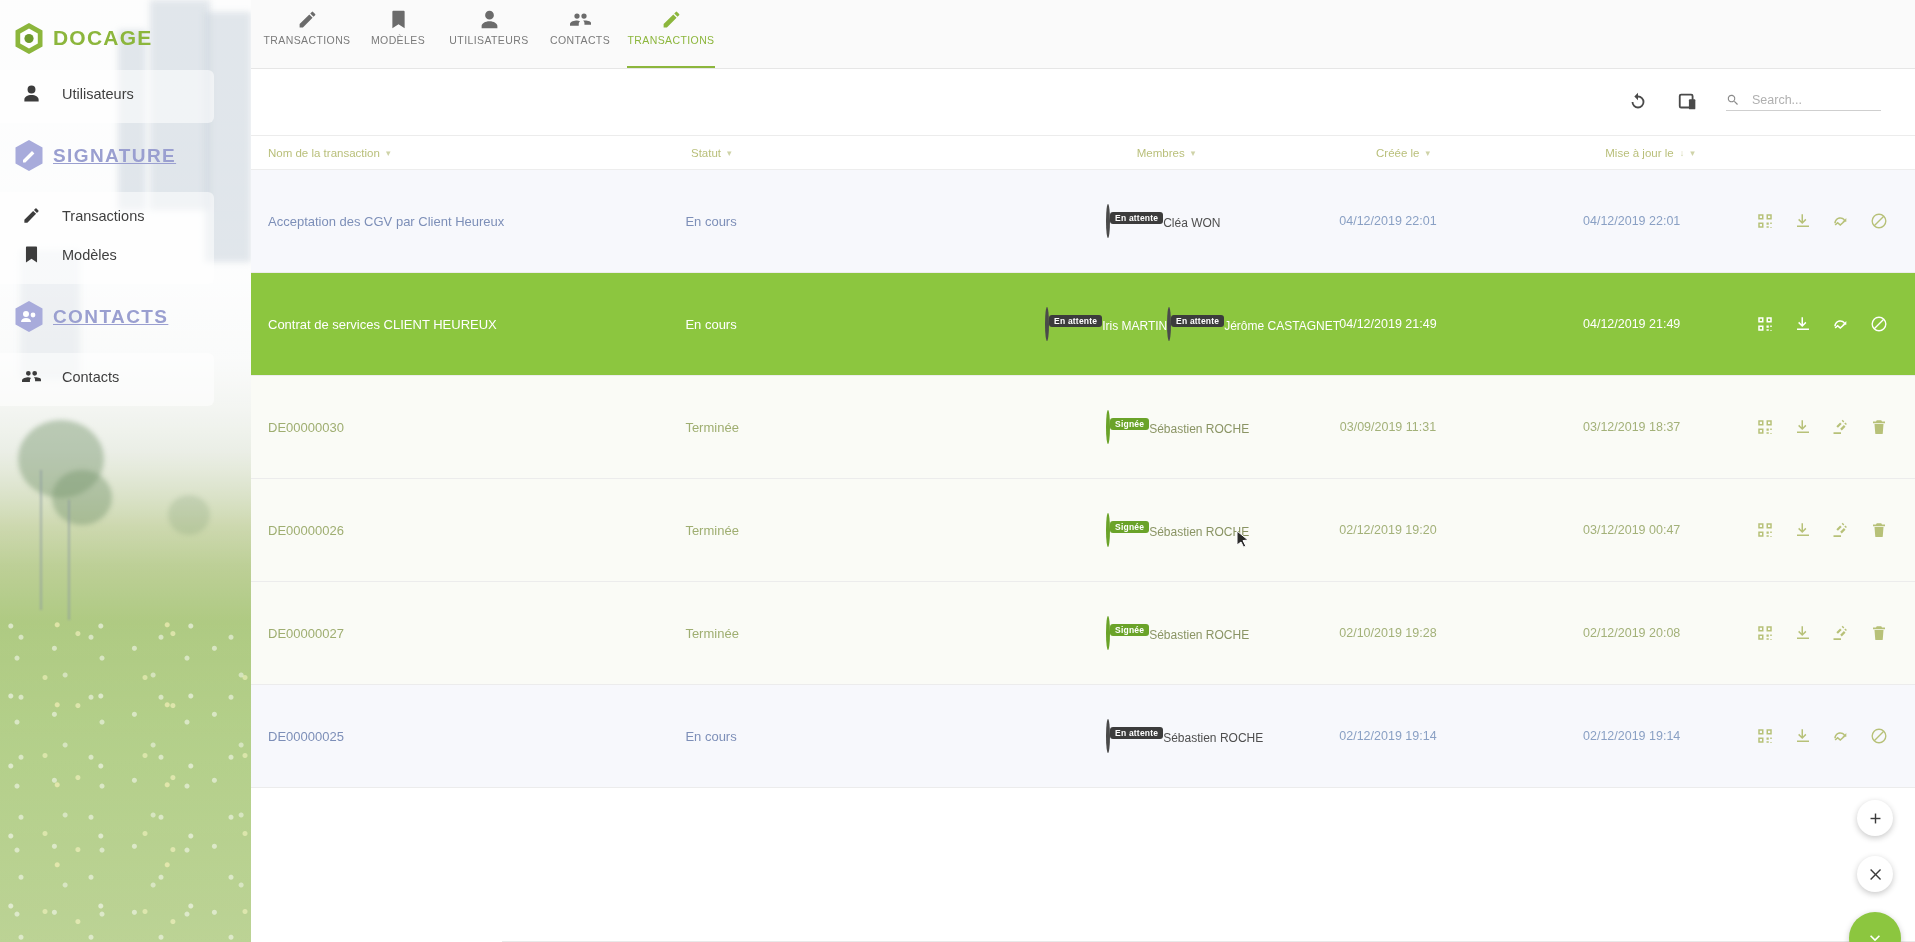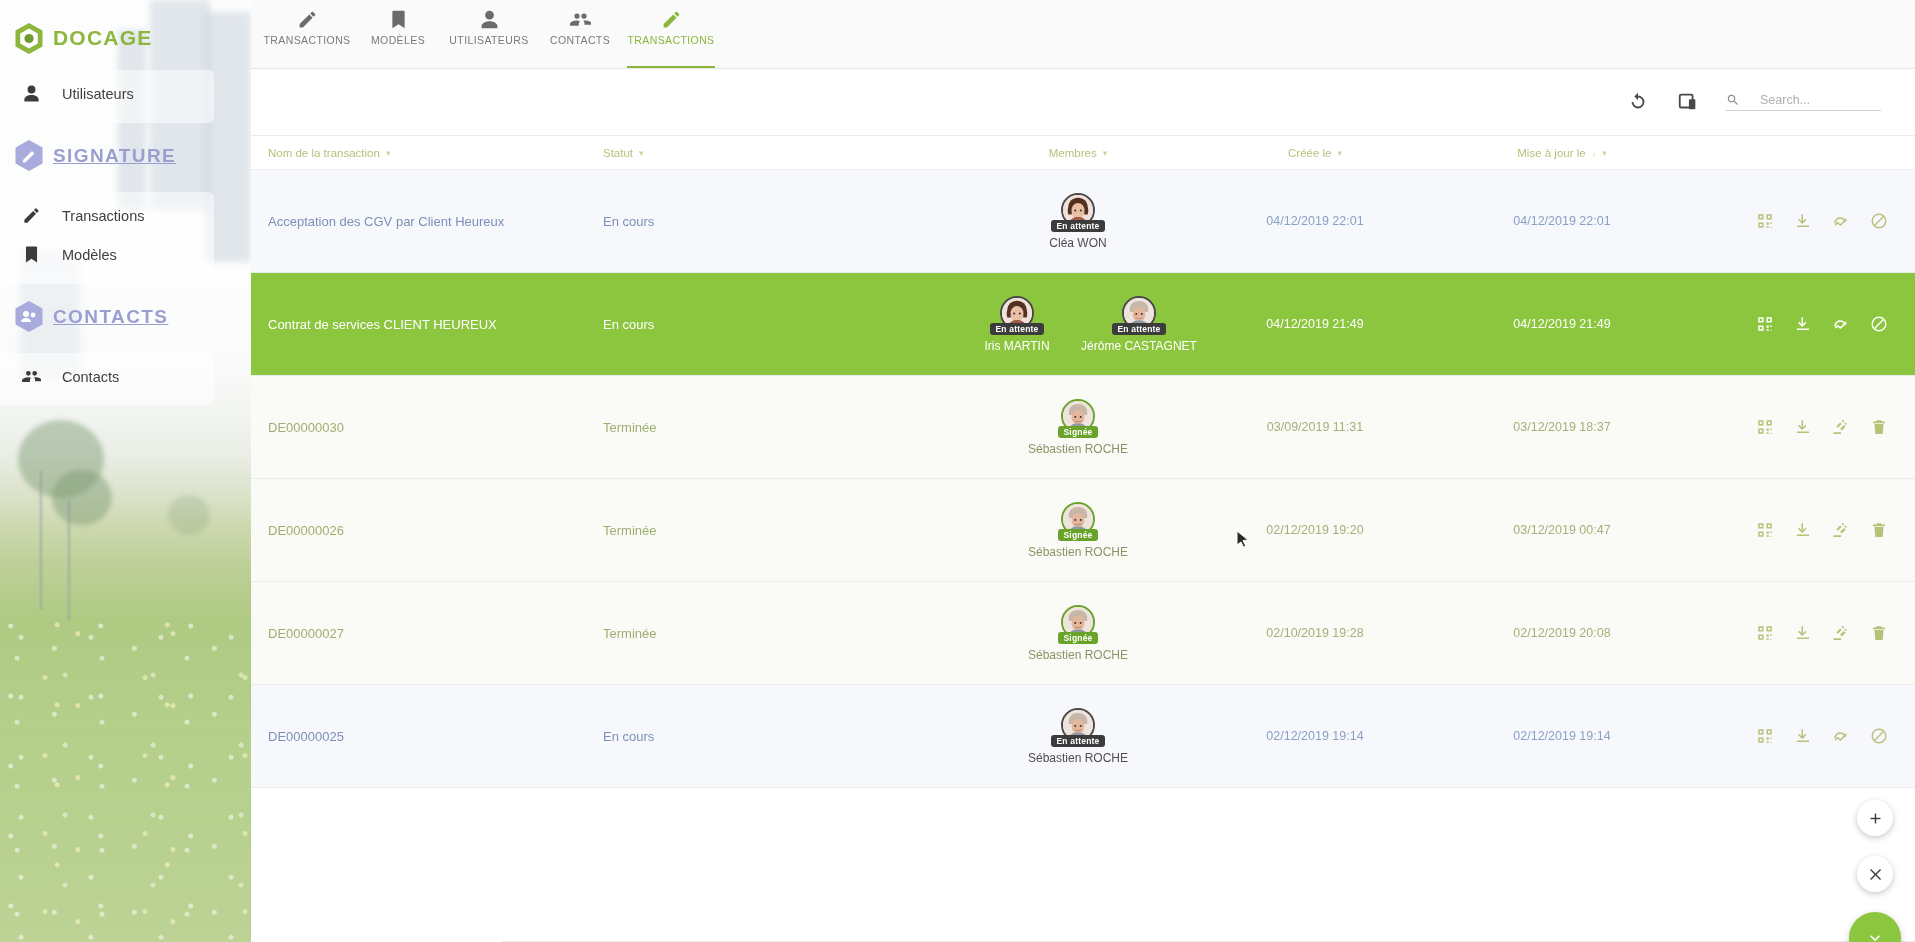--- a/index.html
+++ b/index.html
@@ -104,39 +104,39 @@
   }
   .tab.w-wide { width: 100px; }
 
   .toolbar {
     height: 66px; display: flex; align-items: center; justify-content: flex-end;
     padding-right: 34px; gap: 26px; background: #fff;
   }
   .tb-ico { cursor: pointer; display:flex; align-items:center; justify-content:center; width: 24px; height: 24px;}
   .tb-ico svg { width: 22px; height: 22px; fill: #4a4a4a; }
   .search-box {
-    display: flex; align-items: center; gap: 20px;
+    display: flex; align-items: center; gap: 12px;
     width: 155px; border-bottom: 1px solid #cfcfcf; padding-bottom: 3px;
   }
   .search-box svg { width: 14px; height: 14px; fill: #8a8a8a; flex: 0 0 14px; }
   .search-box input {
     border: 0; outline: 0; background: transparent;
     font-family: "Liberation Sans", sans-serif; font-size: 12.5px; color: #555; width: 100%;
   }
   .search-box input::placeholder { color: #b0b0b0; }
 
   
   .table { border-top: 1px solid #ececec; }
   .thead {
     display: flex; align-items: center; height: 34px;
     font-size: 11.5px; color: #b9bf7a; border-bottom: 1px solid #ededed;
   }
   .th { display: flex; align-items: center; gap: 6px; }
   .th .caret { font-size: 9px; color: #cfd3a8; }
-  .c-name { width: 352px; padding-left: 17px; }
+  .c-name { width: 440px; padding-left: 17px; }
   .c-stat { width: 360px; }
   .c-memb { width: 230px; justify-content: center; }
   .c-crea { width: 244px; justify-content: center; }
   .c-maj  { width: 250px; justify-content: center; }
   .c-act  { flex: 1 1 auto; }
 
   .row {
     display: flex; align-items: center; min-height: 103px;
     border-bottom: 1px solid #ececec; position: relative;
   }
@@ -150,21 +150,21 @@
   .row.alt-green .cell.c-name,
   .row.alt-green .cell.c-stat { color: #9fae71; }
   .row.selected .cell.c-name,
   .row.selected .cell.c-stat { color: #ffffff; }
 
   .date { font-size: 12.5px; color: #8aa0c4; justify-content: center; }
   .row.alt-green .date { color: #a3b179; }
   .row.selected .date { color: #ffffff; }
 
   .members { display: flex; justify-content: center; gap: 26px; }
-  .member { display: flex; flex-direction: column; align-items: center; width: 96px; }
+  .member { display: flex; flex-direction: row; align-items: center; width: 96px; }
   .ava {
     width: 34px; height: 34px; border-radius: 50%;
     border: 2px solid #4a4a4a; overflow: hidden; position: relative;
     background: #e8dcd4;
   }
   .ava.green-ring { border-color: #6aa329; }
   .ava .face { position:absolute; inset:0; }
   .badge {
     margin-top: -7px; font-size: 8.5px; color: #fff; font-weight: 700;
     padding: 1px 5px; border-radius: 3px; letter-spacing: .2px; position: relative; z-index: 3;

